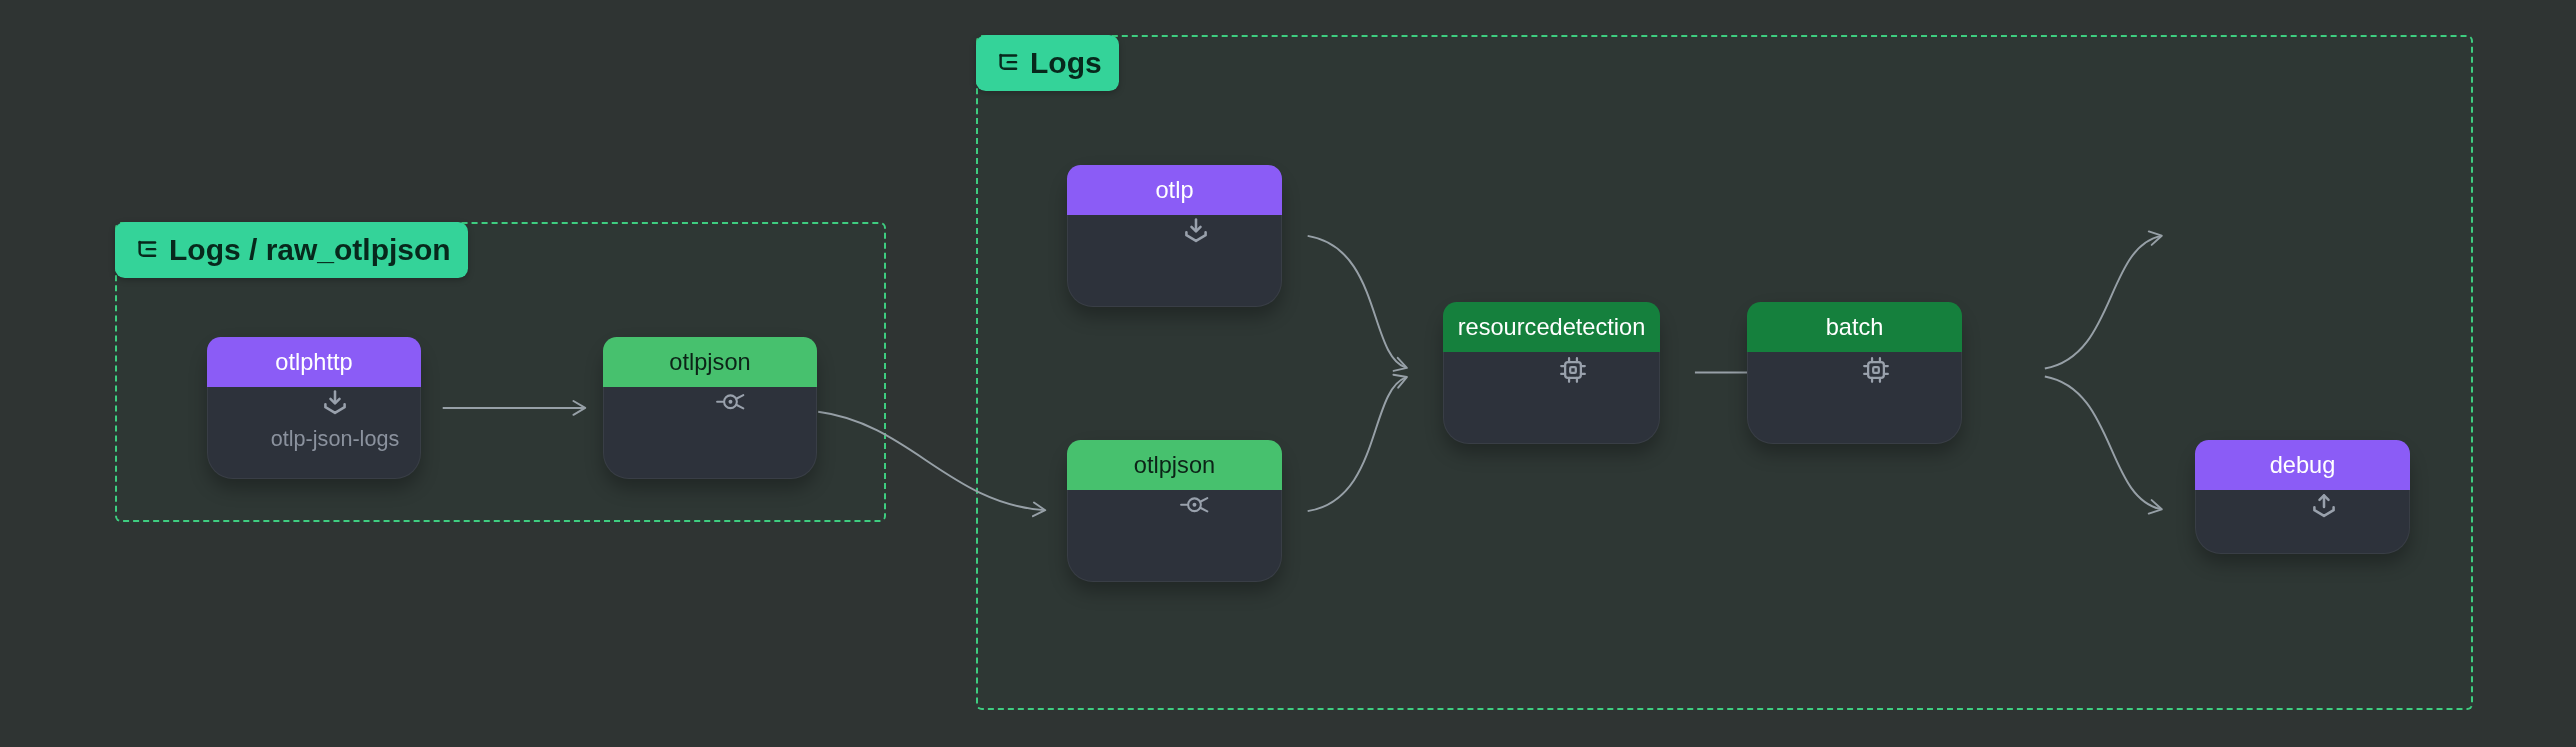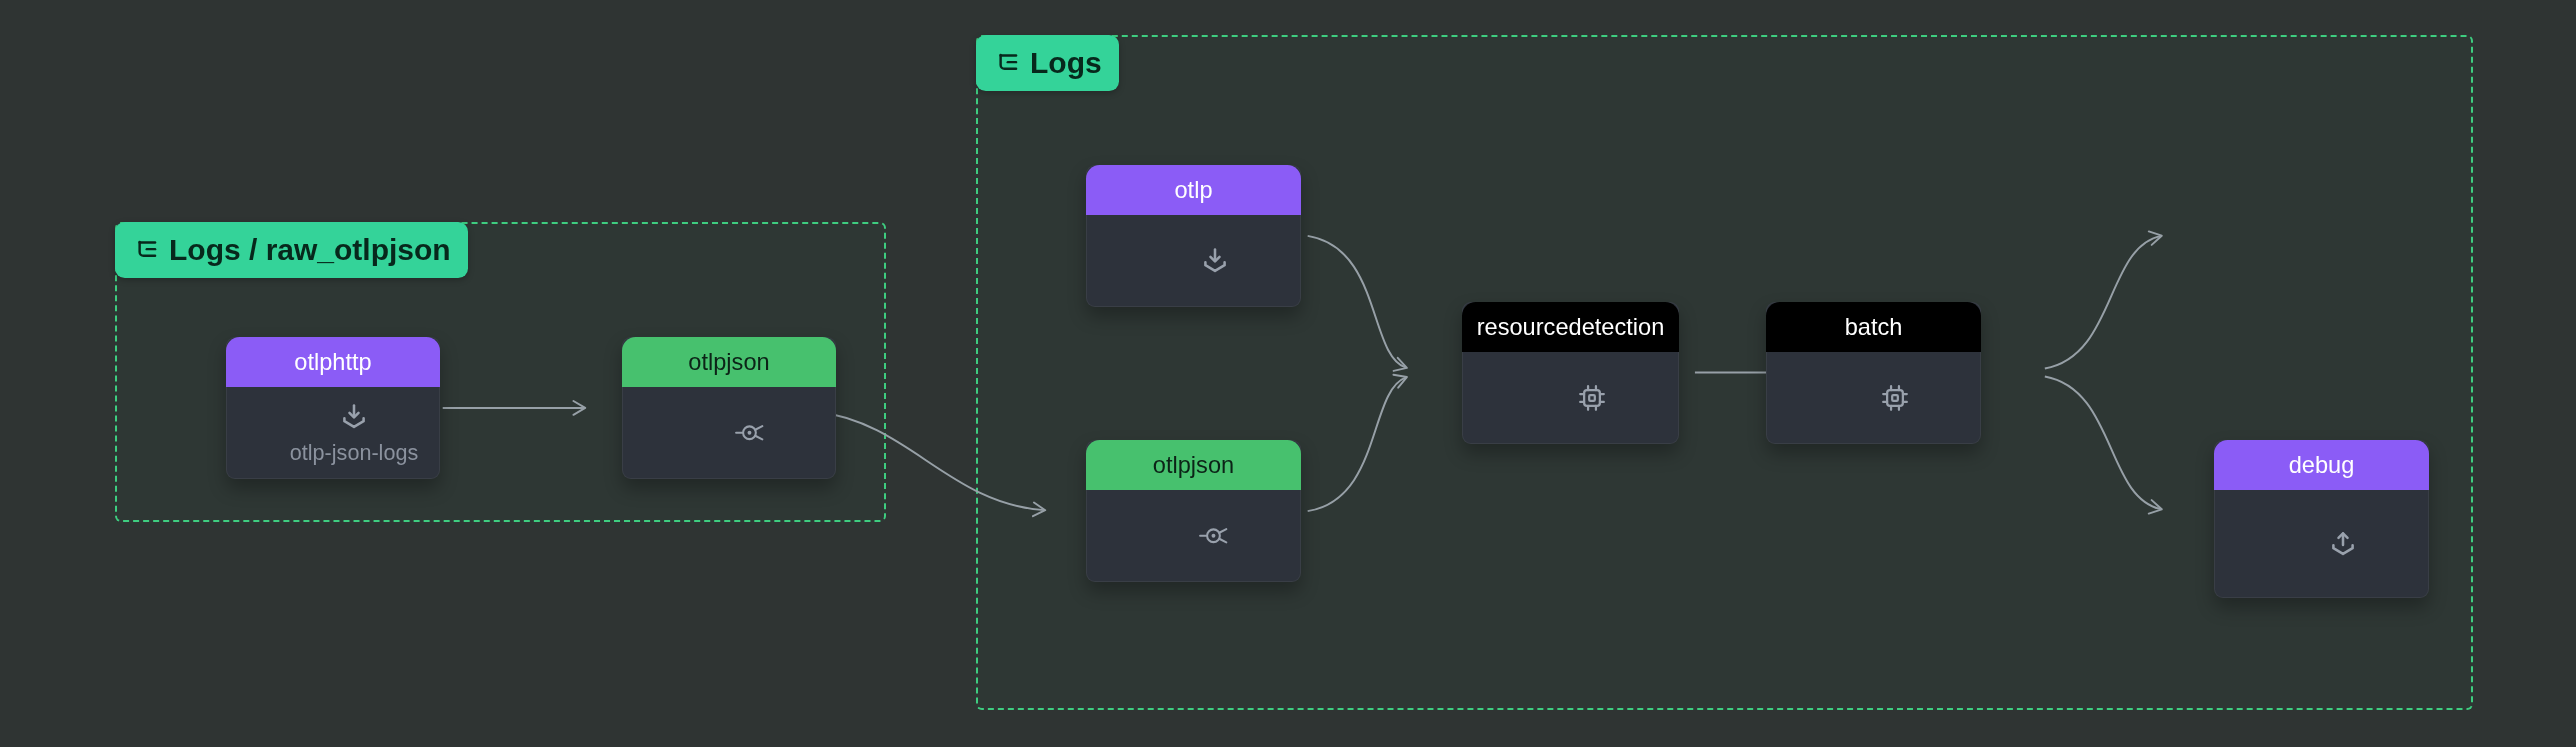--- a/index.html
+++ b/index.html
@@ -8,29 +8,29 @@
 
   .group{position:absolute;border:2px dashed #3ecd80;border-radius:5.9px;
          background:rgba(62,205,128,0.025);box-sizing:border-box;}
 
   .tag{position:absolute;display:flex;align-items:center;gap:9.8px;height:56px;
        background:#34d399;color:#07281c;font-weight:700;font-size:30px;
        padding:0 17.7px;border-radius:9.8px;box-sizing:border-box;z-index:3;
        box-shadow:0 2px 5.9px rgba(0,0,0,0.25);}
   .tag svg{display:block;}
 
-  .node{position:absolute;display:flex;flex-direction:column;border-radius:9px;
+  .node{position:absolute;display:flex;flex-direction:column;border-radius:26px;
         background:#2d323b;border:1px solid rgba(255,255,255,0.06);
-        box-shadow:0 9.8px 17.7px rgba(0,0,0,0.28);box-sizing:border-box;z-index:2;margin-left:19px;}
+        box-shadow:0 9.8px 17.7px rgba(0,0,0,0.28);box-sizing:border-box;z-index:2;}
   .node-header{height:50px;flex:0 0 50px;display:flex;align-items:center;justify-content:center;
         border-radius:13.8px 13.8px 0 0;font-size:23.6px;font-weight:500;margin:-1px -1px 0 -1px;}
   .hdr-receiver,.hdr-exporter{background:#8b5cf6;color:#ffffff;}
-  .hdr-processor{background:#000000;color:#ffffff;}
+  .hdr-processor{background:#15803d;color:#ffffff;}
   .hdr-connector{background:#47c16e;color:#0c2317;font-weight:400;}
-  .node-body{flex:1;display:flex;flex-direction:column;align-items:center;justify-content:center;
+  .node-body{flex:1;display:flex;flex-direction:column;align-items:center;justify-content:flex-start;
         gap:8.8px;color:#99a1ac;padding-left:42px;}
   .node-body svg{display:block;}
   .subtitle{color:#8b929e;font-size:21.6px;line-height:1;}
 
   #edges{position:absolute;left:0;top:0;width:2576px;height:747px;z-index:1;pointer-events:none;}
   #edges path.edge{fill:none;stroke:#97a0a7;stroke-width:2;}
 </style>
 </head>
 <body>
 
@@ -166,21 +166,21 @@
           <rect x="9" y="9" width="14" height="14" rx="2.5"></rect>
           <rect x="13.5" y="13.5" width="5" height="5" rx="1"></rect>
           <path d="M12.5 9 V5.5 M19.5 9 V5.5 M12.5 26.5 V23 M19.5 26.5 V23"></path>
           <path d="M9 12.5 H5.5 M9 19.5 H5.5 M26.5 12.5 H23 M26.5 19.5 H23"></path>
         </svg>
       </span>
     </div>
   </div>
 
 
-  <div class="node" style="left:2195px;top:440px;width:215px;height:158px">
+  <div class="node" style="left:2195px;top:440px;width:215px;height:114px">
     <div class="node-header hdr-exporter">
       <span>debug</span>
     </div>
     <div class="node-body">
       <span>
         <svg width="32" height="32" viewBox="0 0 24 24" fill="none" stroke="currentColor" stroke-width="1.9" stroke-linecap="round" stroke-linejoin="round">
           <path d="M12 12.8 V4.2"></path>
           <path d="M8.6 7.4 L12 4 L15.4 7.4"></path>
           <path d="M4.8 13 v2.1 L12 19.4 L19.2 15.1 V13"></path>
         </svg>

